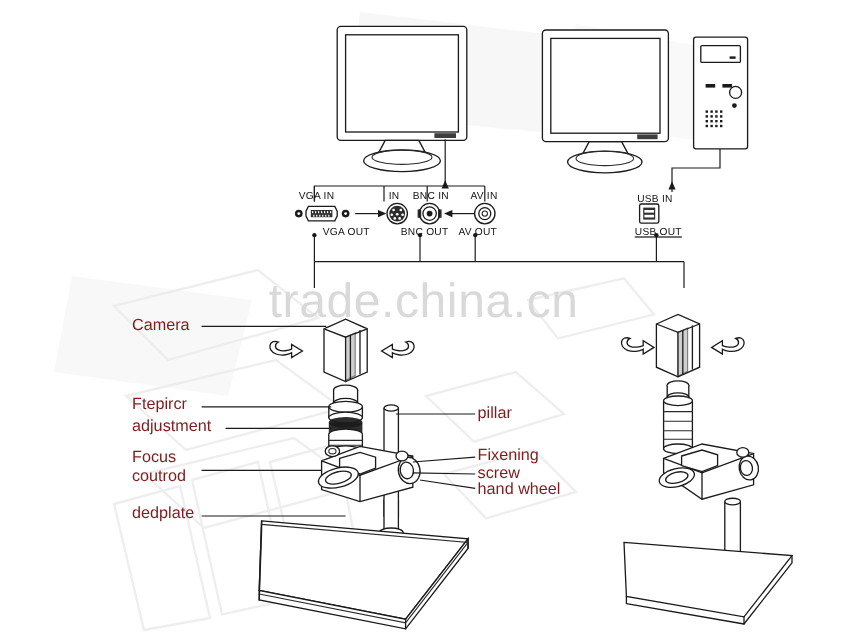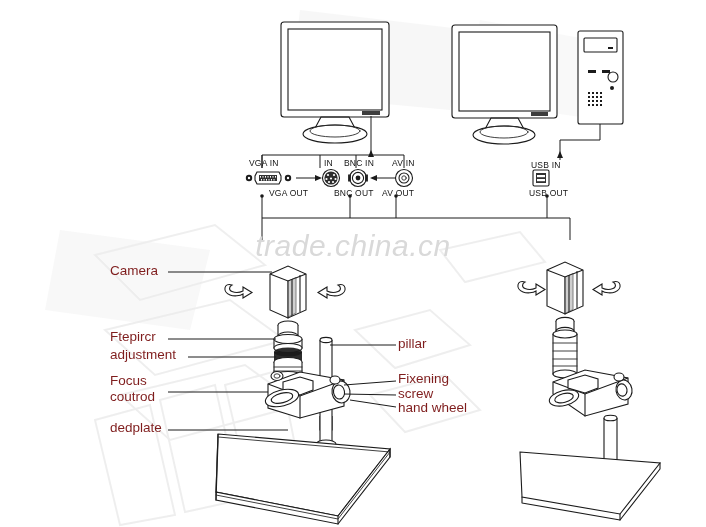--- a/index.html
+++ b/index.html
@@ -67,26 +67,25 @@
     white-space: nowrap;
     letter-spacing: 0.2px;
   }
   #watermark {
     position: absolute;
     left: 0;
     top: 229px;
     width: 706px;
     text-align: center;
     font-family: "Liberation Sans", sans-serif;
-    font-size: 30px;
+    font-size: 40px;
     color: #d9d9d9;
     letter-spacing: 0.5px;
     user-select: none;
     pointer-events: none;
-    font-style: italic;
   }
 </style>
 </head>
 <body>
 
 <div id="stage">
 
   <svg class="layer" viewBox="0 0 706 527">
     <g class="bg-wm">
       <path d="M300 10 L470 30 L450 110 L290 95 Z" opacity="0.55"></path>
@@ -396,21 +395,21 @@
 
   <div class="port-lbl" style="left:249px; top:158px;">VGA IN</div>
   <div class="port-lbl" style="left:324px; top:158px;">IN</div>
   <div class="port-lbl" style="left:344px; top:158px;">BNC IN</div>
   <div class="port-lbl" style="left:392px; top:158px;">AV IN</div>
   <div class="port-lbl" style="left:531px; top:160px;">USB IN</div>
 
   <div class="port-lbl" style="left:246px; top:188px;margin-left:23px;">VGA OUT</div>
   <div class="port-lbl" style="left:334px; top:188px;">BNC OUT</div>
   <div class="port-lbl" style="left:382px; top:188px;text-align:right;">AV OUT</div>
-  <div class="port-lbl" style="left:529px; top:188px;">USB OUT</div>
+  <div class="port-lbl" style="left:529px; top:188px;text-decoration:underline;">USB OUT</div>
 
   <div class="lbl" style="left:110px; top:264px;">Camera</div>
 
   <div class="lbl" style="left:110px; top:330px;">Ftepircr</div>
   <div class="lbl" style="left:110px; top:348px;">adjustment</div>
 
   <div class="lbl" style="left:110px; top:374px;">Focus</div>
   <div class="lbl" style="left:110px; top:390px;">coutrod</div>
 
   <div class="lbl" style="left:110px; top:421px;">dedplate</div>

